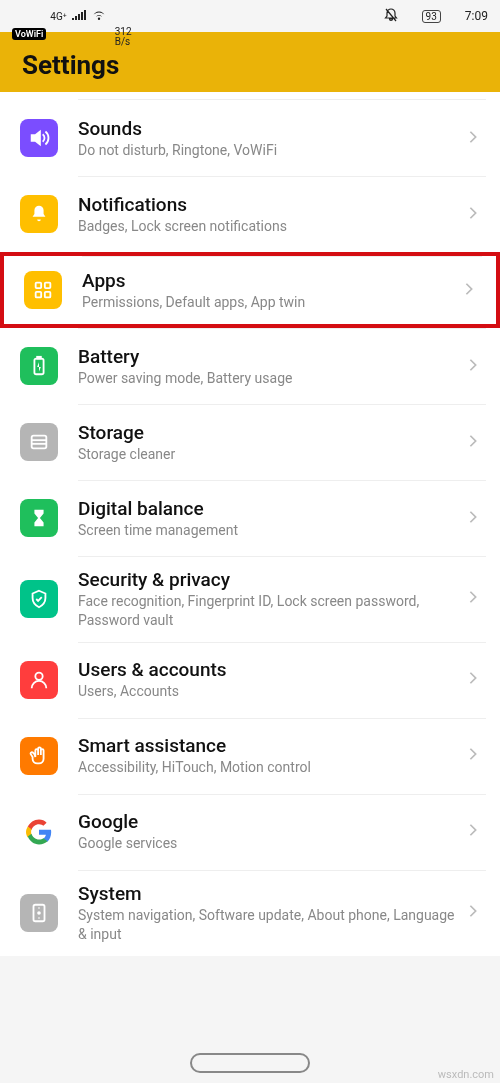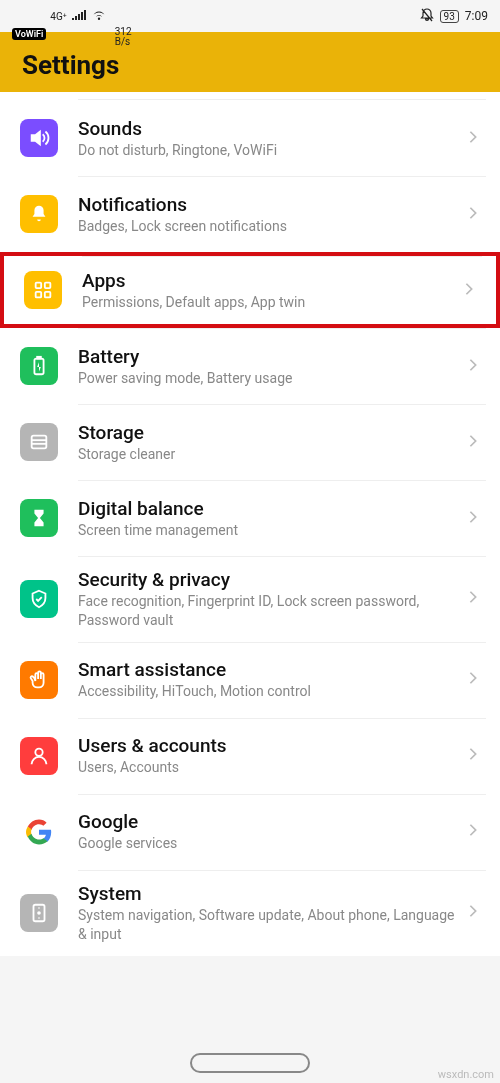--- a/index.html
+++ b/index.html
@@ -22,21 +22,21 @@
       font-size: 12px;
       color: #222;
     }
     .status-left { display: flex; align-items: center; gap: 4px; }
     .vo-badge {
       background: #000; color:#fff; font-size:9px; padding:1px 3px;
       border-radius:3px; font-weight:600;margin-top:36px;
     }
     .net-label { font-size:10px; }
     .speed { font-size: 10px; line-height: 1; margin-left:4px;margin-top:42px; }
-    .status-right { display: flex; align-items:center; gap:6px; }
+    .status-right { display: flex; align-items:center; gap:24px; }
     .batt { border:1px solid #444; border-radius:3px; padding:0 3px; font-size:10px; }
     
     .header {
       padding: 18px 22px 12px;
       font-size: 26px;
       font-weight: 700;
       color: #111;
       background: #eab308;
     }
     
@@ -245,44 +245,44 @@
     <div class="text-col">
       <span class="title">Security &amp; privacy</span>
       <span class="sub">Face recognition, Fingerprint ID, Lock screen password, Password vault</span>
     </div>
     <div class="chev"><svg viewBox="0 0 10 16" fill="none" stroke-width="2">
           <path d="M2 2l6 6-6 6"></path>
         </svg></div>
   </div>
 
   <div class="row">
+    <div class="icon-wrap bg-red">
+      <svg viewBox="0 0 24 24" fill="none" stroke="#fff" stroke-width="2">
+          <circle cx="12" cy="8" r="4"></circle>
+          <path d="M4 21a8 8 0 0116 0"></path>
+        </svg>
+    </div>
+    <div class="text-col">
+      <span class="title">Users &amp; accounts</span>
+      <span class="sub">Users, Accounts</span>
+    </div>
+    <div class="chev"><svg viewBox="0 0 10 16" fill="none" stroke-width="2">
+          <path d="M2 2l6 6-6 6"></path>
+        </svg></div>
+  </div>
+
+  <div class="row">
     <div class="icon-wrap bg-orange">
       <svg viewBox="0 0 24 24" fill="none" stroke="#fff" stroke-width="2">
           <path d="M8 13V6a1.5 1.5 0 013 0v5V4a1.5 1.5 0 013 0v7V6a1.5 1.5 0 013 0v9a5 5 0 01-5 5h-2a5 5 0 01-5-5v-2l-2-3a1.5 1.5 0 012-2l2 2z"></path>
         </svg>
     </div>
     <div class="text-col">
       <span class="title">Smart assistance</span>
       <span class="sub">Accessibility, HiTouch, Motion control</span>
-    </div>
-    <div class="chev"><svg viewBox="0 0 10 16" fill="none" stroke-width="2">
-          <path d="M2 2l6 6-6 6"></path>
-        </svg></div>
-  </div>
-
-  <div class="row">
-    <div class="icon-wrap bg-red">
-      <svg viewBox="0 0 24 24" fill="none" stroke="#fff" stroke-width="2">
-          <circle cx="12" cy="8" r="4"></circle>
-          <path d="M4 21a8 8 0 0116 0"></path>
-        </svg>
-    </div>
-    <div class="text-col">
-      <span class="title">Users &amp; accounts</span>
-      <span class="sub">Users, Accounts</span>
     </div>
     <div class="chev"><svg viewBox="0 0 10 16" fill="none" stroke-width="2">
           <path d="M2 2l6 6-6 6"></path>
         </svg></div>
   </div>
 
   <div class="row">
     <div class="google-g">
       <svg viewBox="0 0 48 48" width="26" height="26">
         <path fill="#EA4335" d="M24 9.5c3.9 0 6.6 1.7 8.1 3.1l5.9-5.9C34.4 3.3 29.7 1 24 1 14.8 1 6.9 6.6 3.3 14.7l6.9 5.4C11.9 14 17.4 9.5 24 9.5z"></path>

